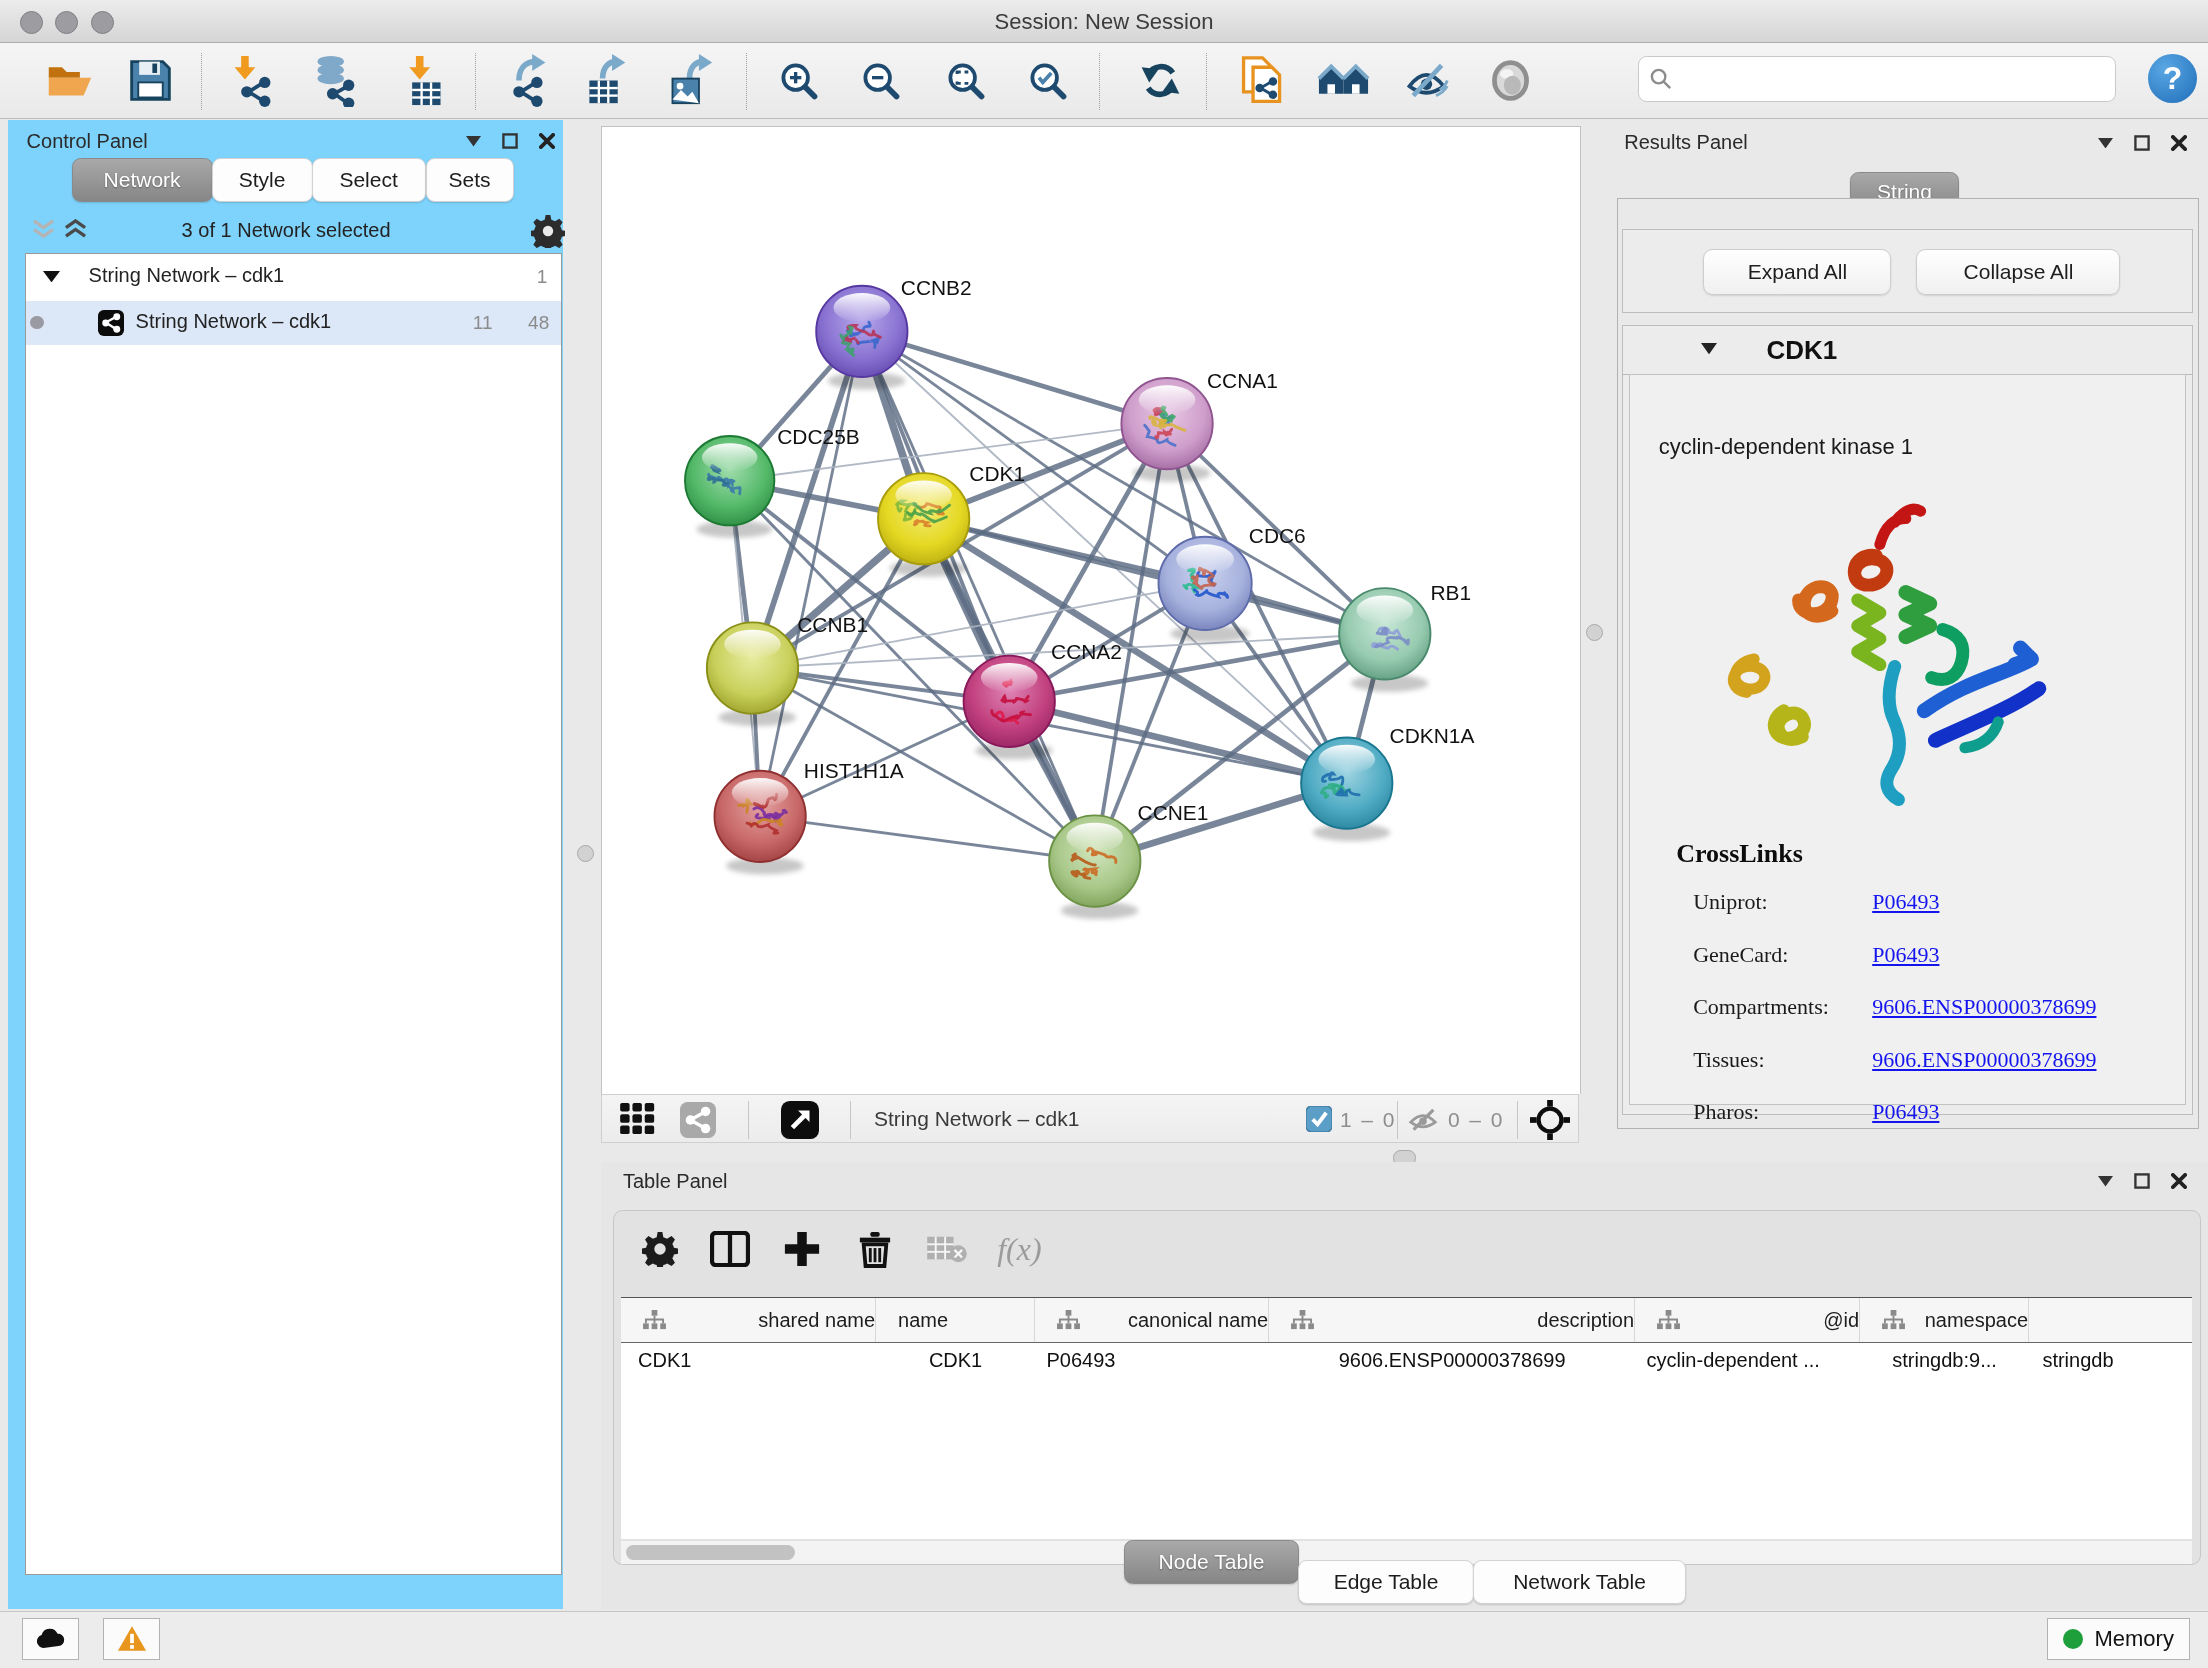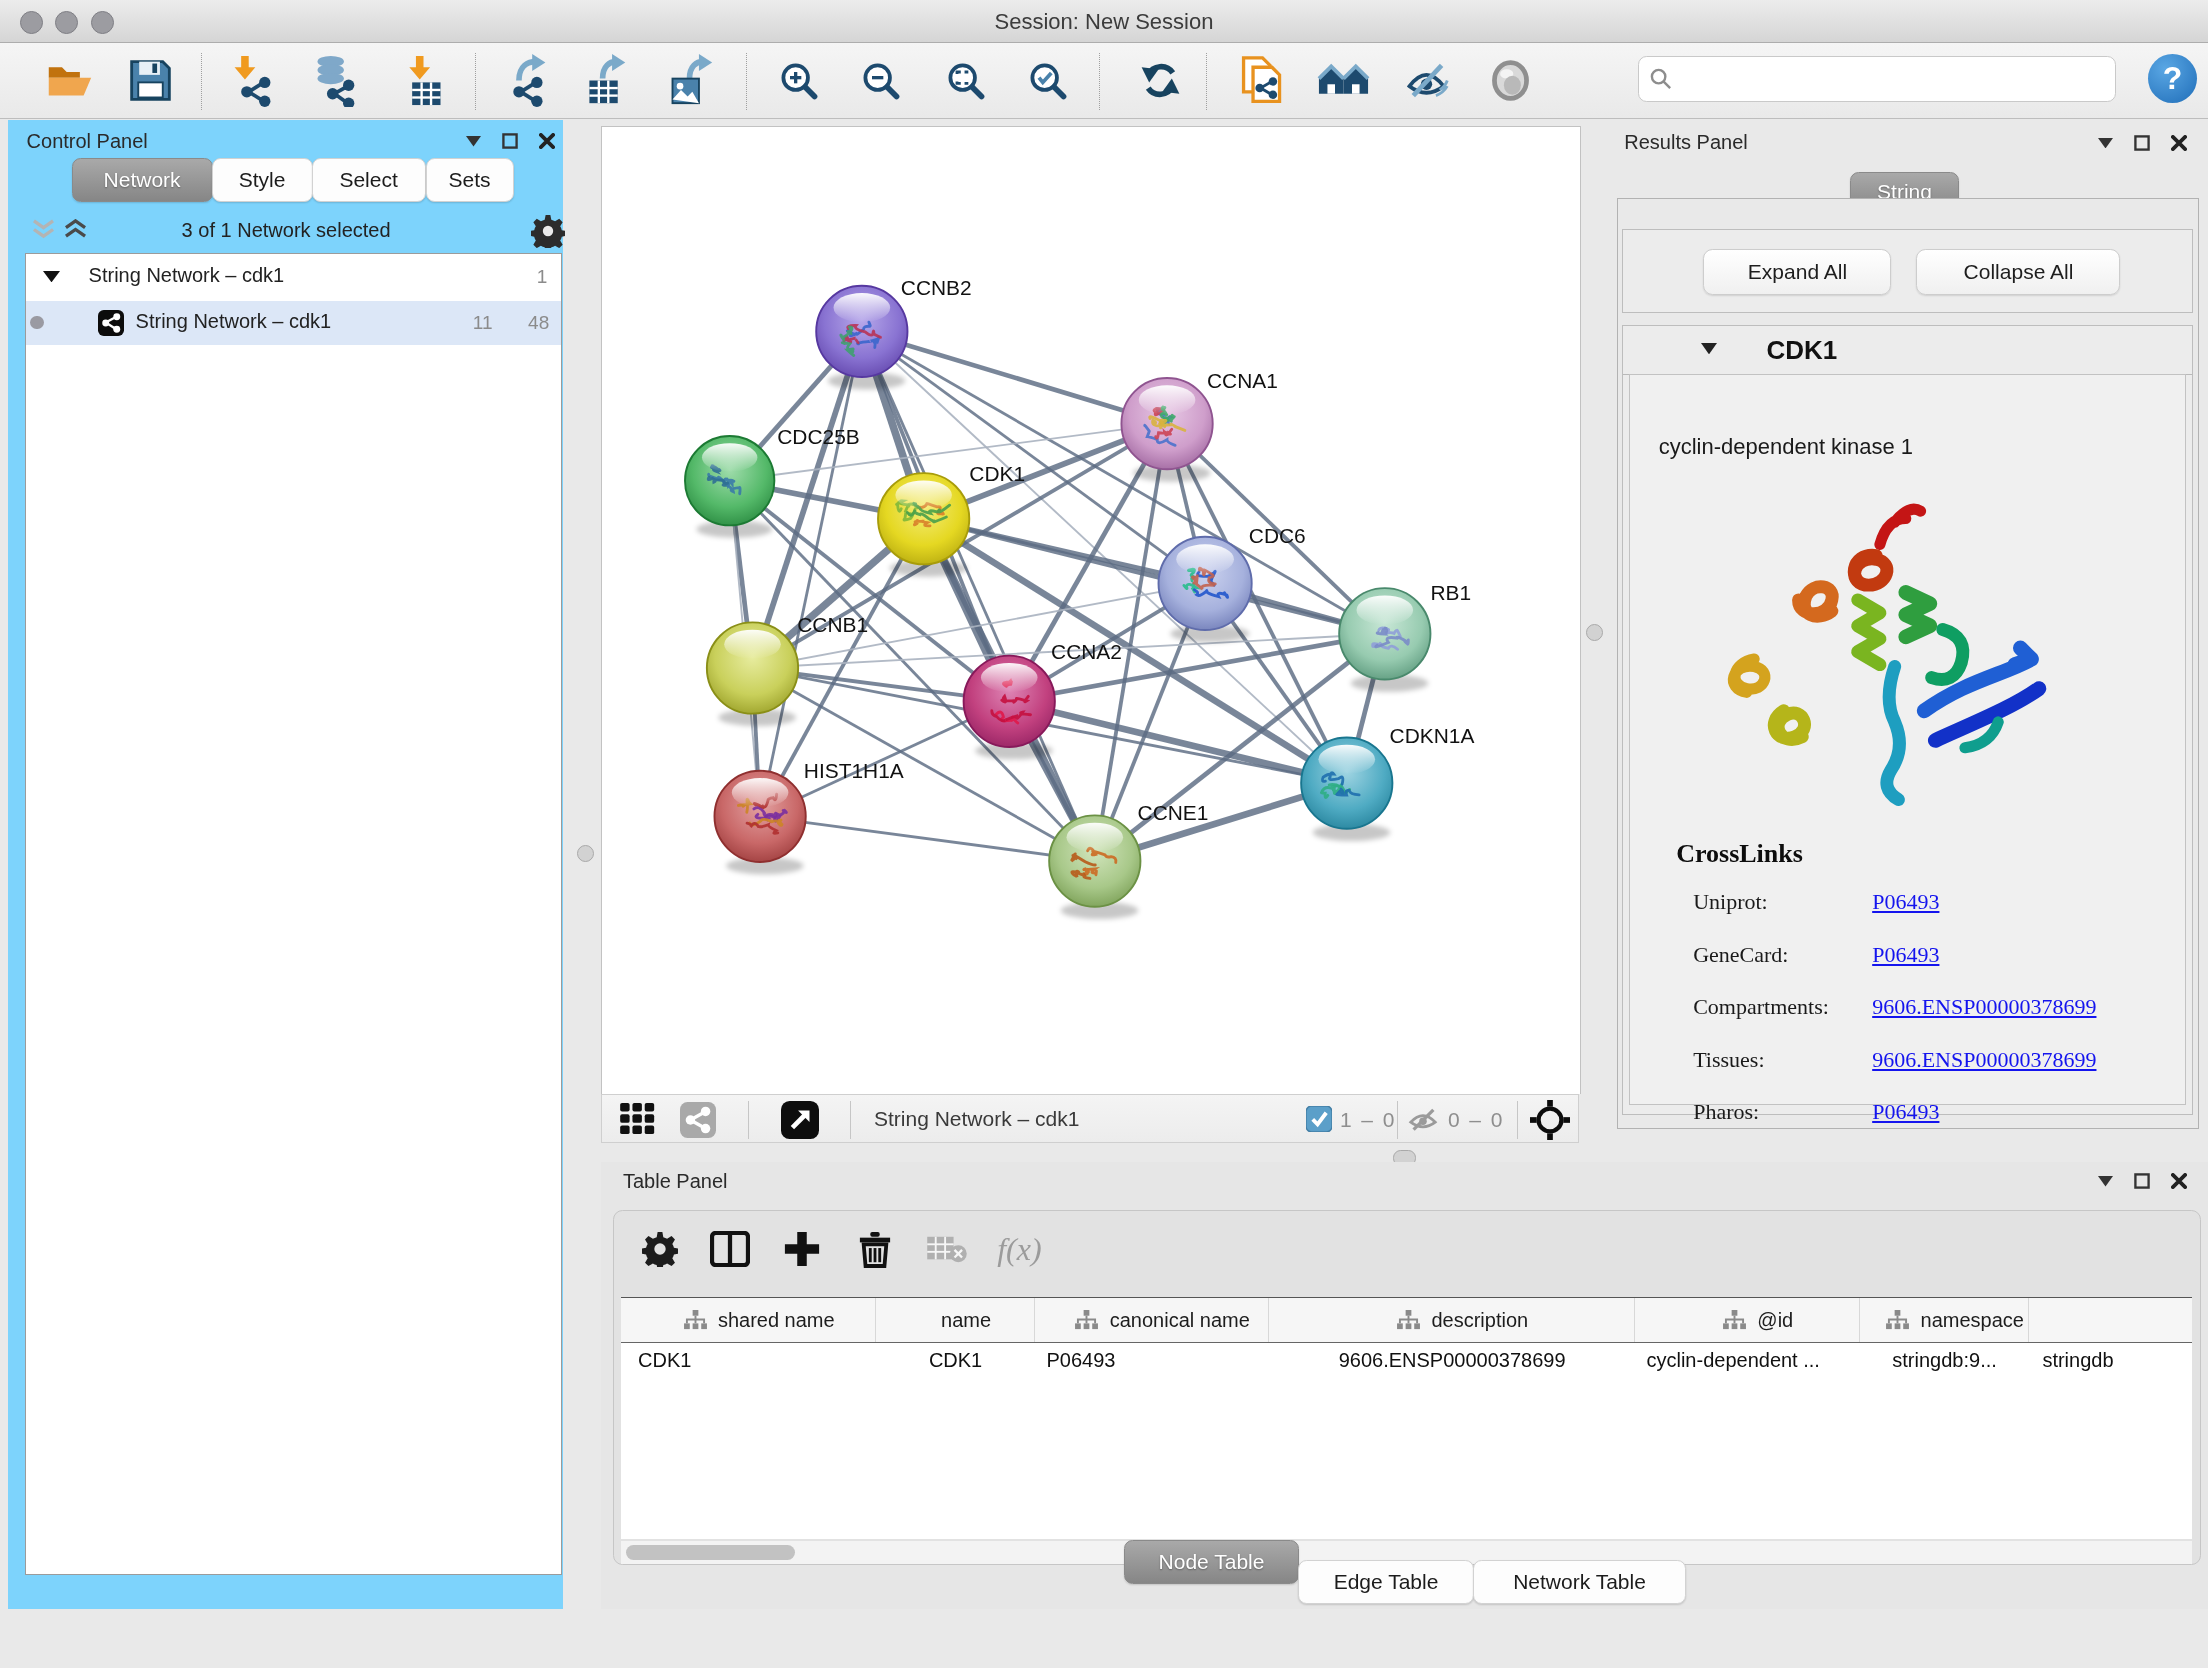--- a/index.html
+++ b/index.html
@@ -64,21 +64,21 @@
   #table-panel{left:601px;top:1162px;width:1607px;height:447px;background:#e6e6e6;}
   #tp-box{position:absolute;left:12.4px;top:48px;width:1586px;height:353px;background:#e2e2e2;
     border:1px solid #c6c6c6;border-radius:9.5px;}
   .tp-ic{position:absolute;top:17px;width:42px;height:42px;display:flex;align-items:center;justify-content:center;}
   .fx{font-family:"Liberation Serif",serif;font-style:italic;font-size:32px;color:#9b9b9b;}
   #tbl{position:absolute;left:6.7px;top:86px;width:1571px;height:241px;background:#fff;
     border-top:1.9px solid #555;}
   #tbl-head{display:grid;grid-template-columns:255px 159px 234px 366px 225px 169px 1fr;height:44px;
     background:#f6f6f6;border-bottom:1.9px solid #666;}
   #tbl-row{display:grid;grid-template-columns:255px 159px 234px 366px 225px 169px 1fr;height:34px;}
-  .th{display:flex;align-items:center;justify-content:center;gap:11.4px;font-size:20px;color:#1d1d1d;
+  .th{display:flex;align-items:center;justify-content:space-between;gap:11.4px;font-size:20px;color:#1d1d1d;
       border-right:1px solid #d8d8d8;overflow:hidden;white-space:nowrap;padding-left:22px;}
   .td{display:flex;align-items:center;font-size:20px;color:#111;overflow:hidden;white-space:nowrap;}
   .td.c{justify-content:center;}
   .td.l{padding-left:17px;}
   #tbl-scroll{position:absolute;left:6.7px;top:330px;width:1571px;height:23px;background:#f3f3f3;}
   #tbl-thumb{position:absolute;left:4.8px;top:3.8px;width:169px;height:15px;background:#c2c2c2;border-radius:7.6px;}
   
   #statusbar{left:0;top:1611px;width:2208px;height:57px;background:#ececec;border-top:1px solid #c6c6c6;}
   .sb-btn{position:absolute;top:5.7px;height:40px;background:#fbfbfb;border:1.9px solid #b3b3b3;
     display:flex;align-items:center;justify-content:center;gap:11.4px;}
@@ -892,14 +892,32 @@
       <div id="tbl-scroll">
         <div id="tbl-thumb"></div>
       </div>
     </div>
 
     <div class="tab sel" style="left:523px;top:378px;width:173px">Node Table</div>
     <div class="tab" style="left:697px;top:398px;width:174px">Edge Table</div>
     <div class="tab" style="left:872px;top:398px;width:211px">Network Table</div>
   </div>
 
+  <div id="statusbar" class="abs">
+    <div class="sb-btn" style="left:22px;width:55px">
+      <svg width="32" height="23" viewBox="0 0 34 24">
+          <path d="M9,22 a7,7 0 0 1 -2,-13.7 a9,9 0 0 1 17,-1.3 a6.5,6.5 0 0 1 1,13 z" fill="#111"></path>
+        </svg>
+      </div>
+    <div class="sb-btn" style="left:103px;width:55px">
+      <svg width="30" height="27" viewBox="0 0 32 28">
+          <path d="M16,1 L31,27 H1 z" fill="#e8961e"></path>
+          <rect x="14" y="9" width="4" height="10" fill="#fff"></rect>
+          <rect x="14" y="21" width="4" height="4" fill="#fff"></rect>
+        </svg>
+      </div>
+    <div class="sb-btn" style="left:2047px;width:141px" id="memory-btn">
+      <span class="dot-green"></span>
+      <span>Memory</span>
+    </div>
+  </div>
 </div>
 
 
 </body></html>

